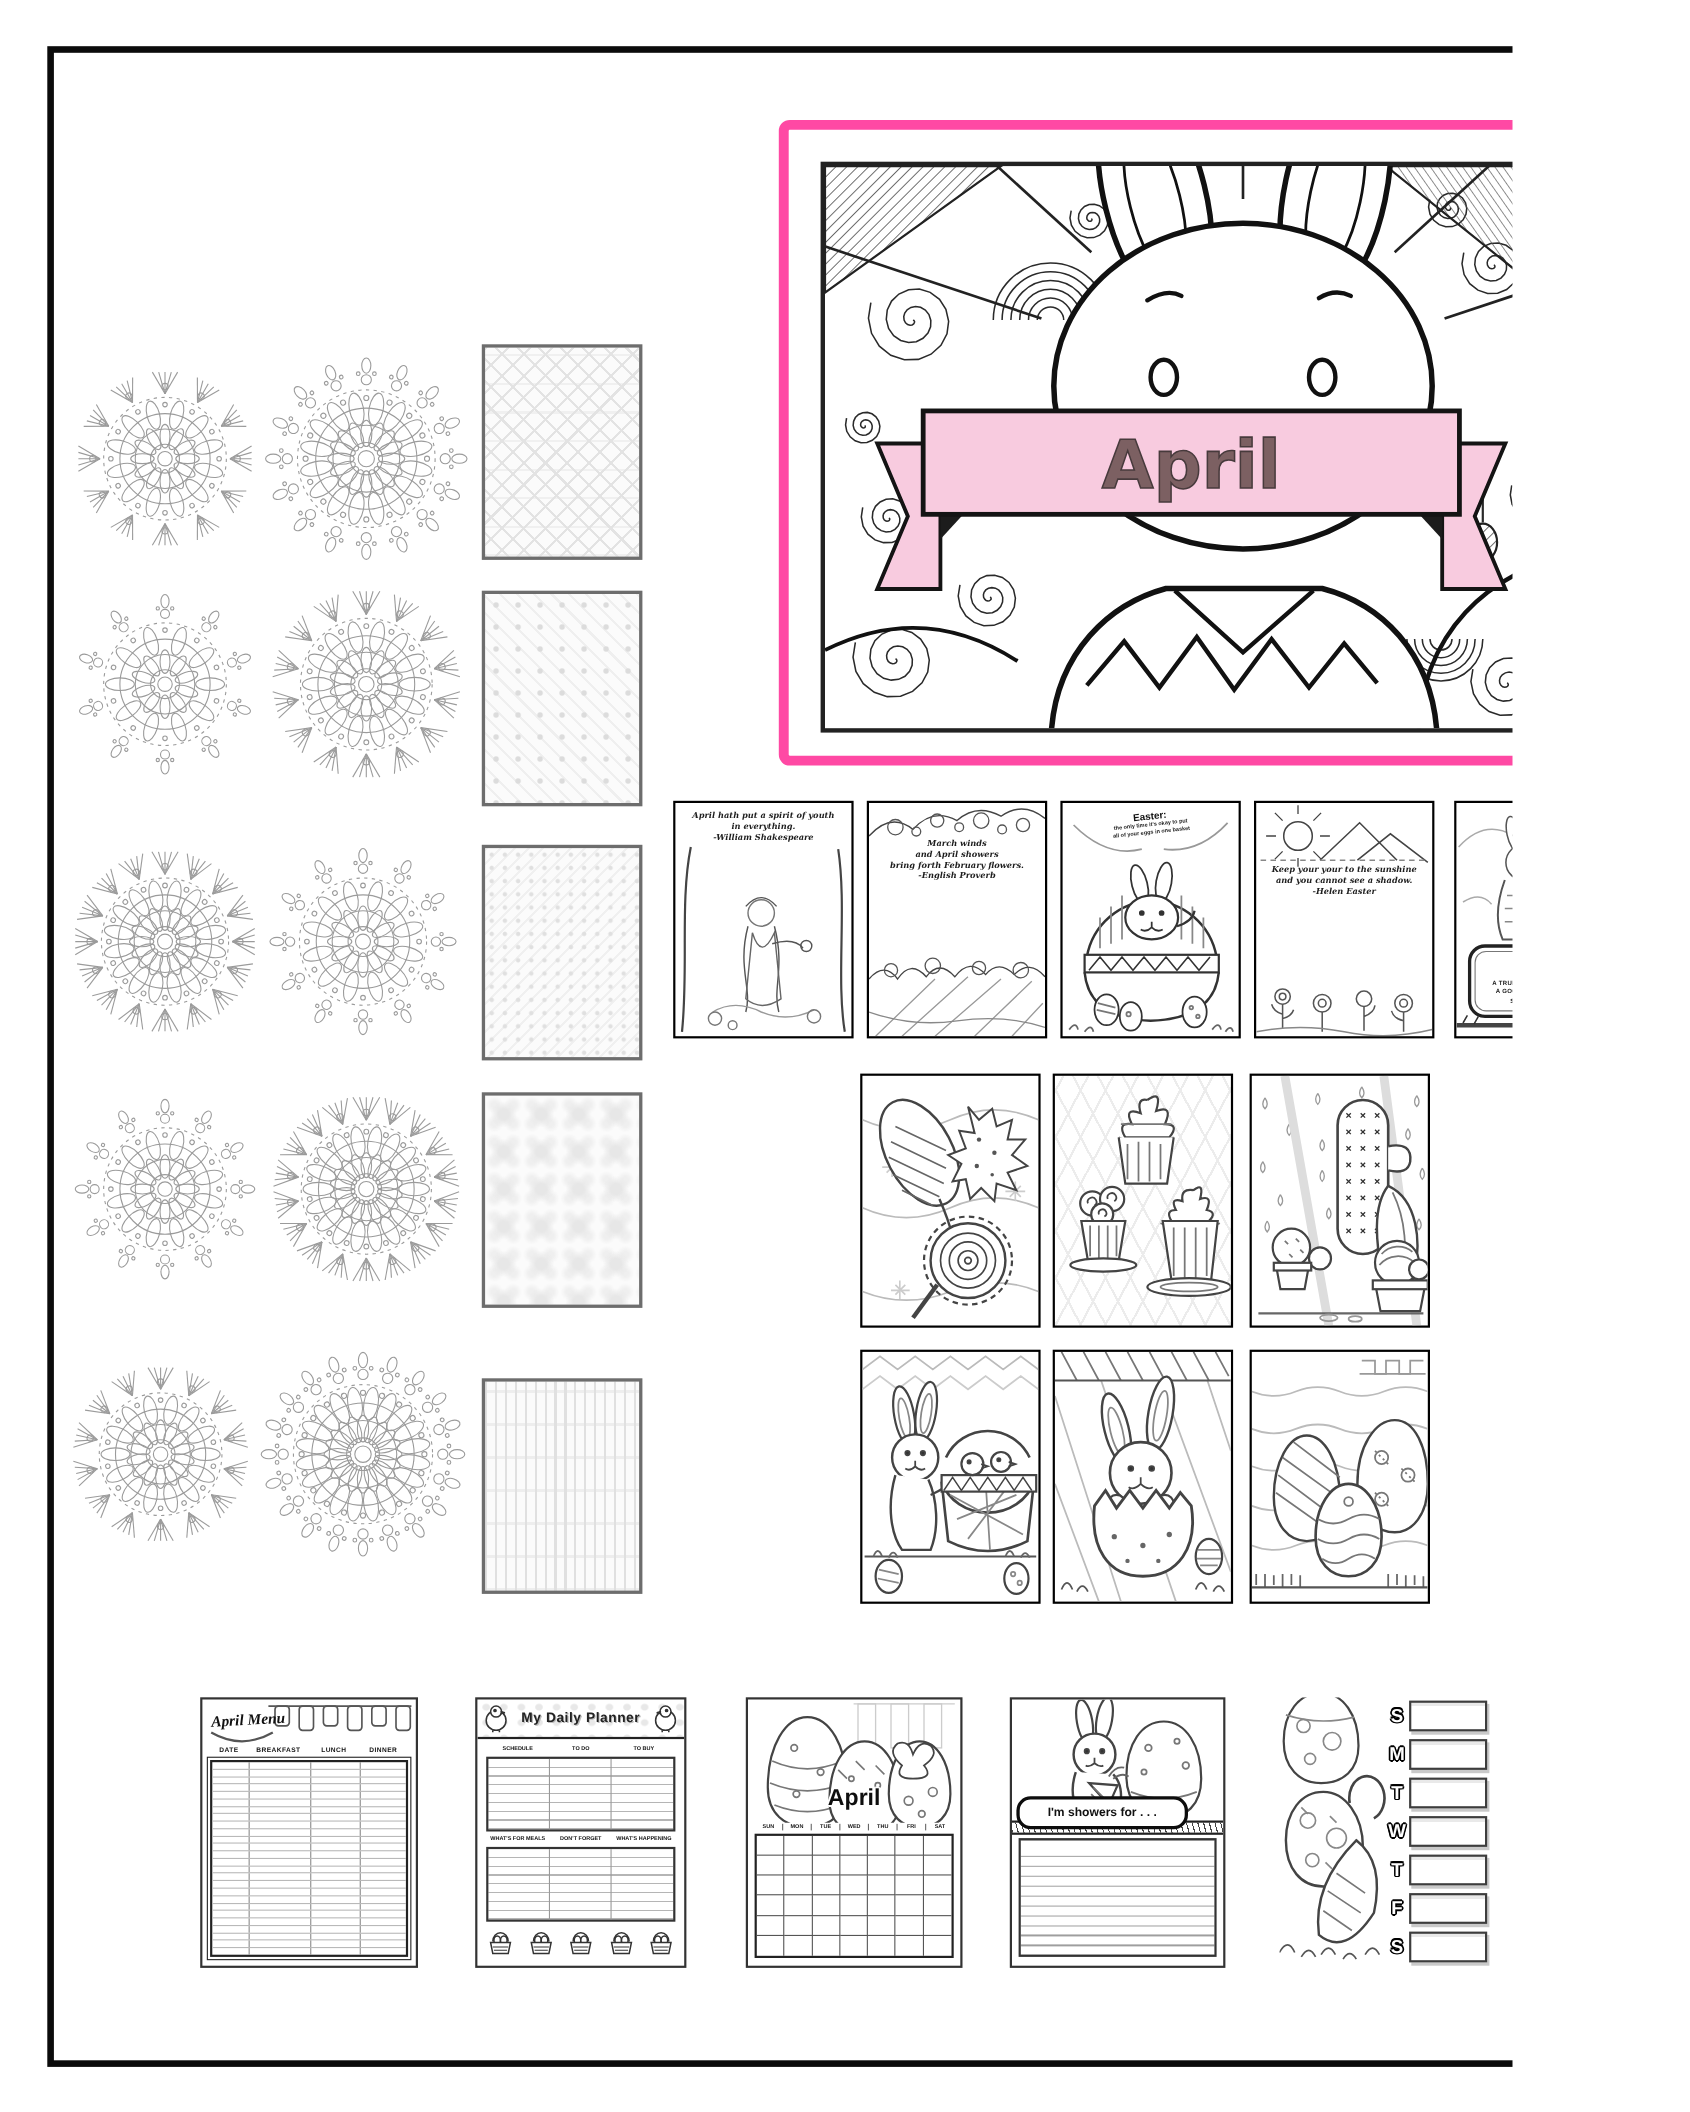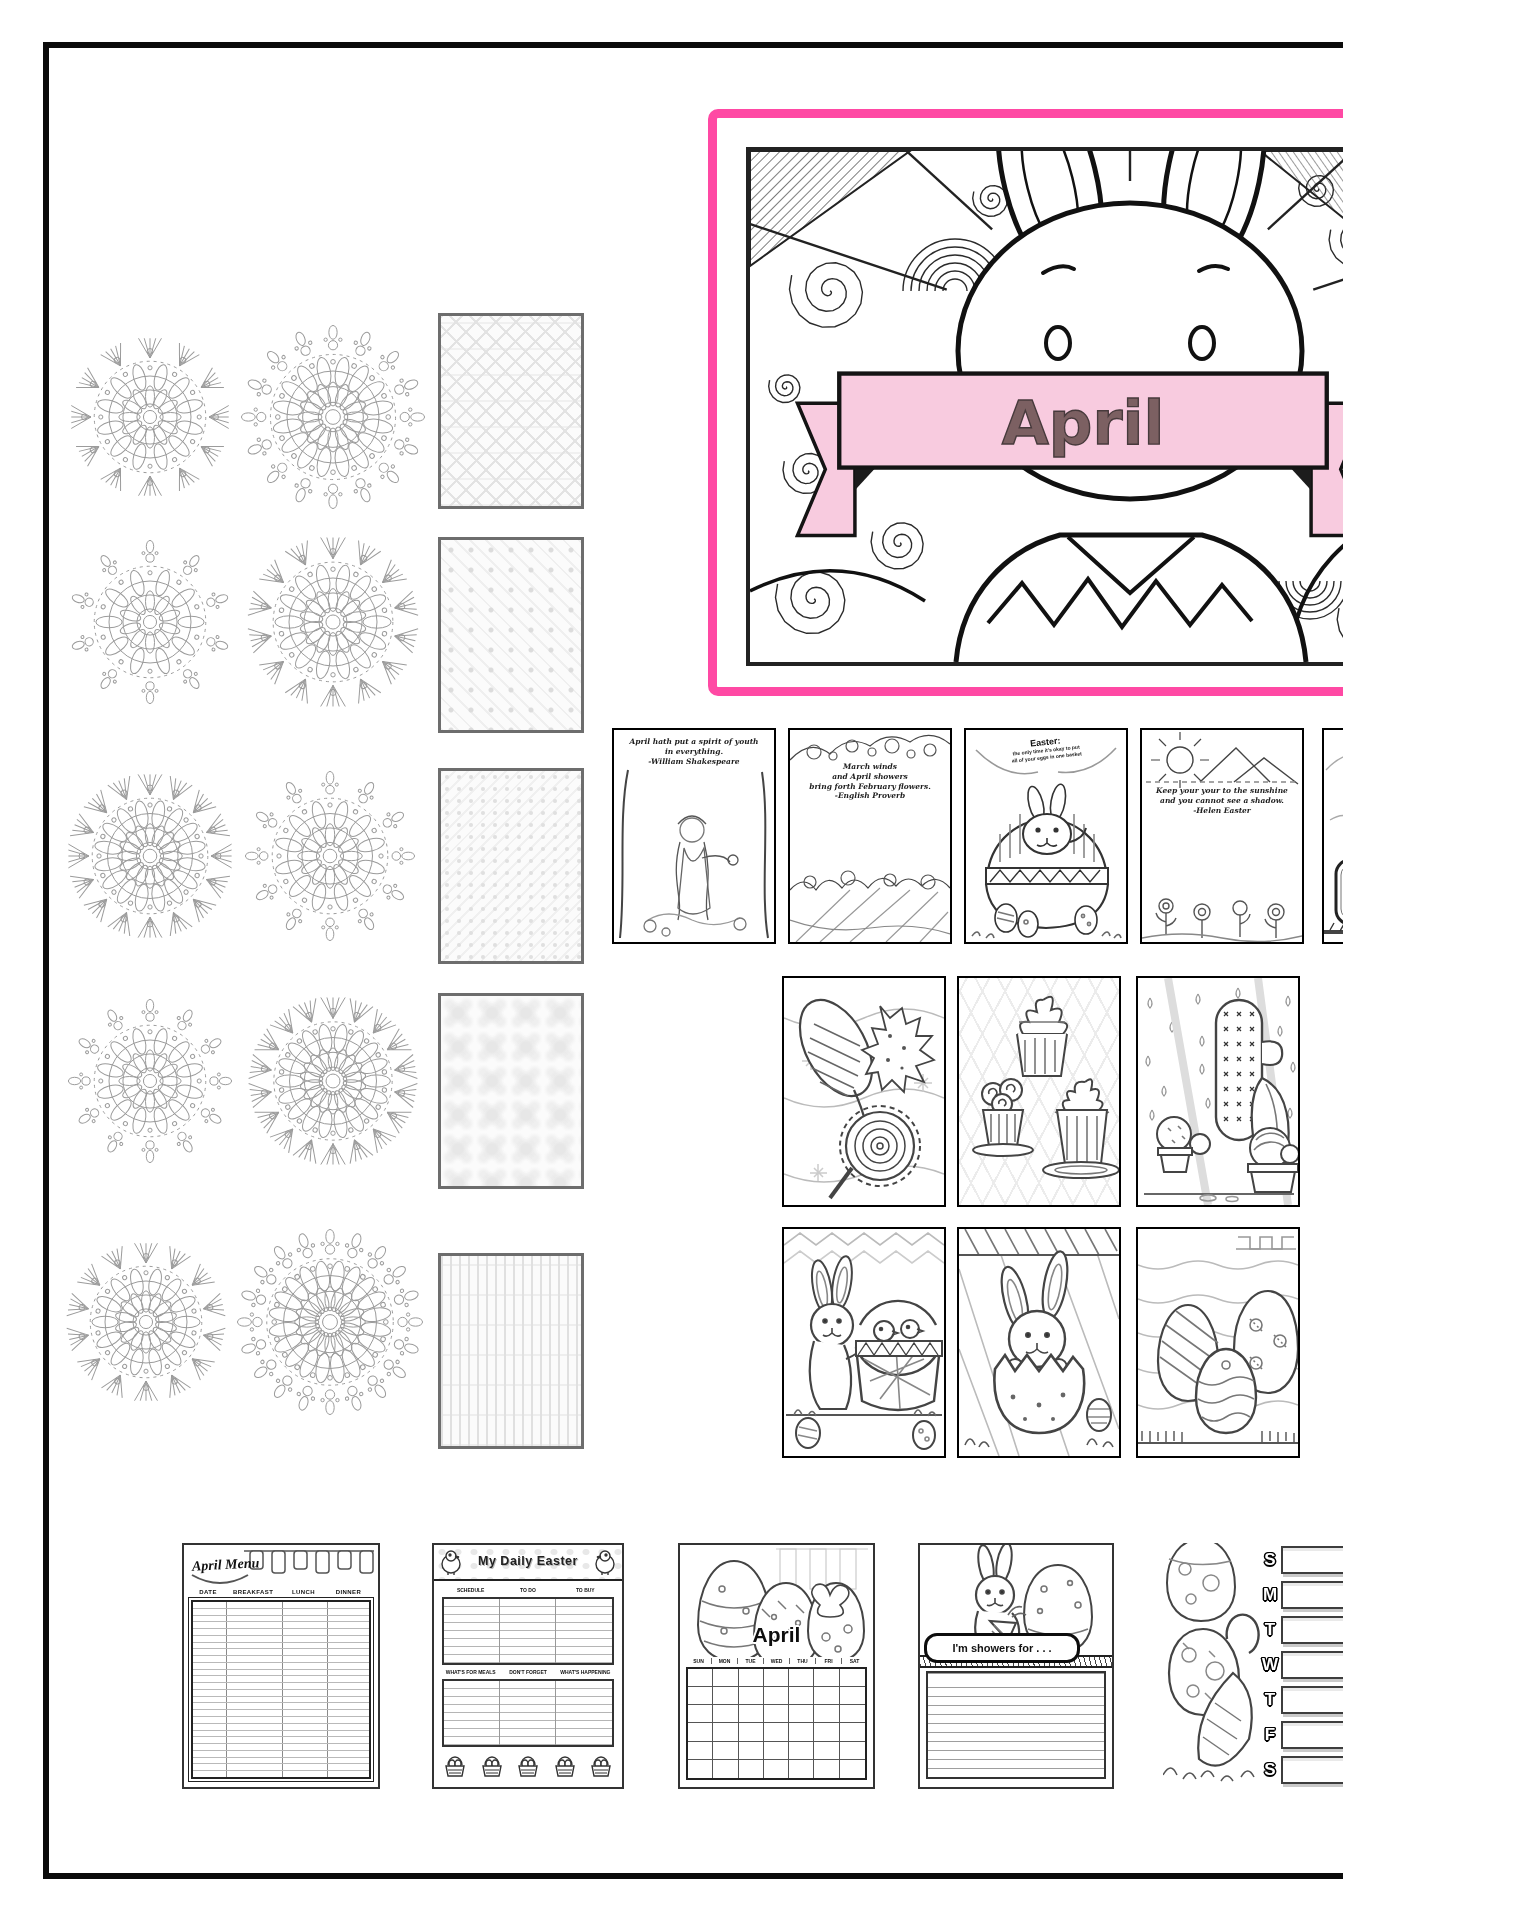--- a/index.html
+++ b/index.html
@@ -1,17 +1,17 @@
 <!DOCTYPE html>
 <html style="--pink: #ff49a4; --bannerpink: #f8cbdf; --bannertext: #7c6062;"><head>
 <meta charset="utf-8">
 <style>
   html,body{margin:0;padding:0;background:#fff;}
   #canvas{position:relative;width:1343px;height:1920px;background:#fff;overflow:hidden;
-          font-family:"Liberation Sans",sans-serif;}
+          font-family:"Liberation Sans",sans-serif;padding-left:32px;}
   .abs{position:absolute;}
   
   #board{position:absolute;left:43px;top:42px;width:1438px;height:1825px;border:6px solid #0b0b0b;}
   #corner-mark{position:absolute;left:1489px;top:48px;width:7px;height:7px;background:#111;}
 
   
   #feature{position:absolute;left:708px;top:109px;width:742px;height:569px;
            border:9px solid var(--pink,#ff49a4);border-radius:10px;background:#fff;}
   #feature-art{position:absolute;left:29px;top:29px;width:684px;height:511px;border:4px solid #222;background:#fff;}
   #feature-art svg{display:block;width:100%;height:100%;}
@@ -2292,21 +2292,21 @@
           <path d="M17,7 l4,1 -4,1"></path>
           <path d="M10,24 v2 M16,24 v2"></path>
       </svg>
       <svg style="position:absolute;right:4px;top:4px;width:26px;height:26px;" viewBox="0 0 26 26" fill="none" stroke="#333" stroke-width="1.4">
         <circle cx="13" cy="15" r="9" fill="#fff"></circle>
           <circle cx="13" cy="7" r="5" fill="#fff"></circle>
         <circle cx="14" cy="6" r="1" fill="#333"></circle>
           <path d="M9,7 l-4,1 4,1"></path>
           <path d="M10,24 v2 M16,24 v2"></path>
       </svg>
-      <div id="daily-title">My Daily Easter</div>
+      <div id="daily-title">My Daily Planner</div>
     </div>
     <div class="col-heads" style="top:42px;">
       <div>SCHEDULE</div>
       <div>TO DO</div>
       <div>TO BUY</div>
     </div>
     <div class="lined-box" style="top:52px;height:64px;">
       <div class="vdiv" style="left:33%;"></div>
         <div class="vdiv" style="left:66%;"></div>
     </div>

